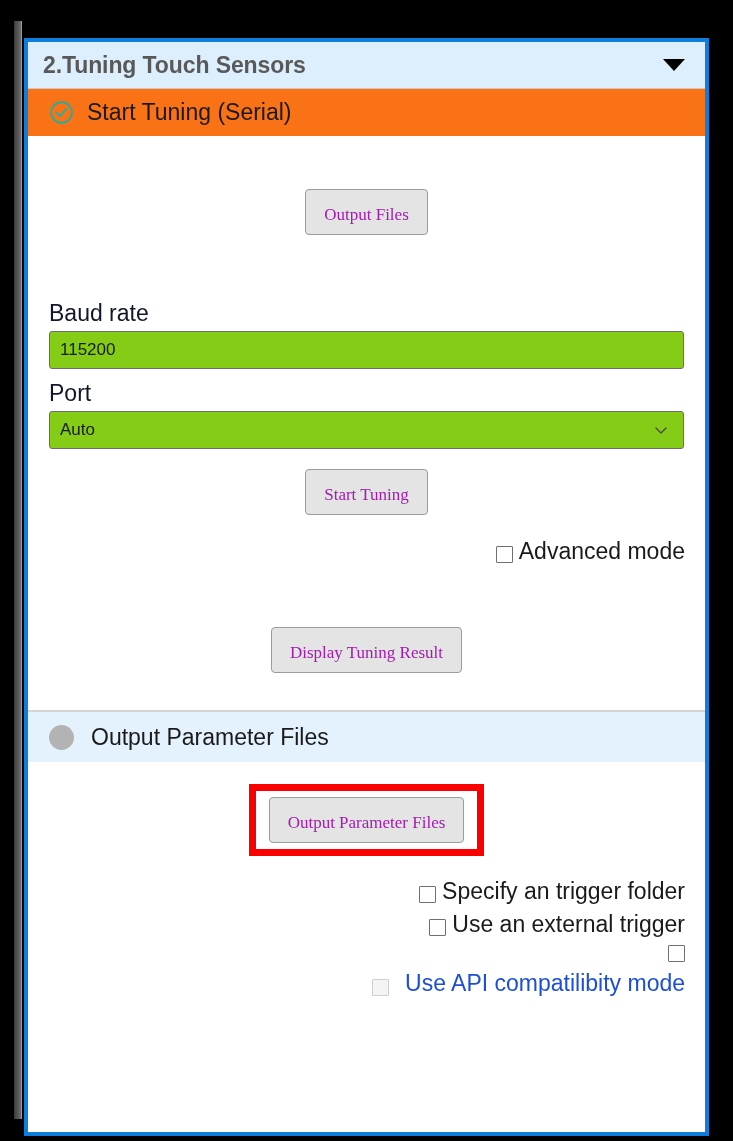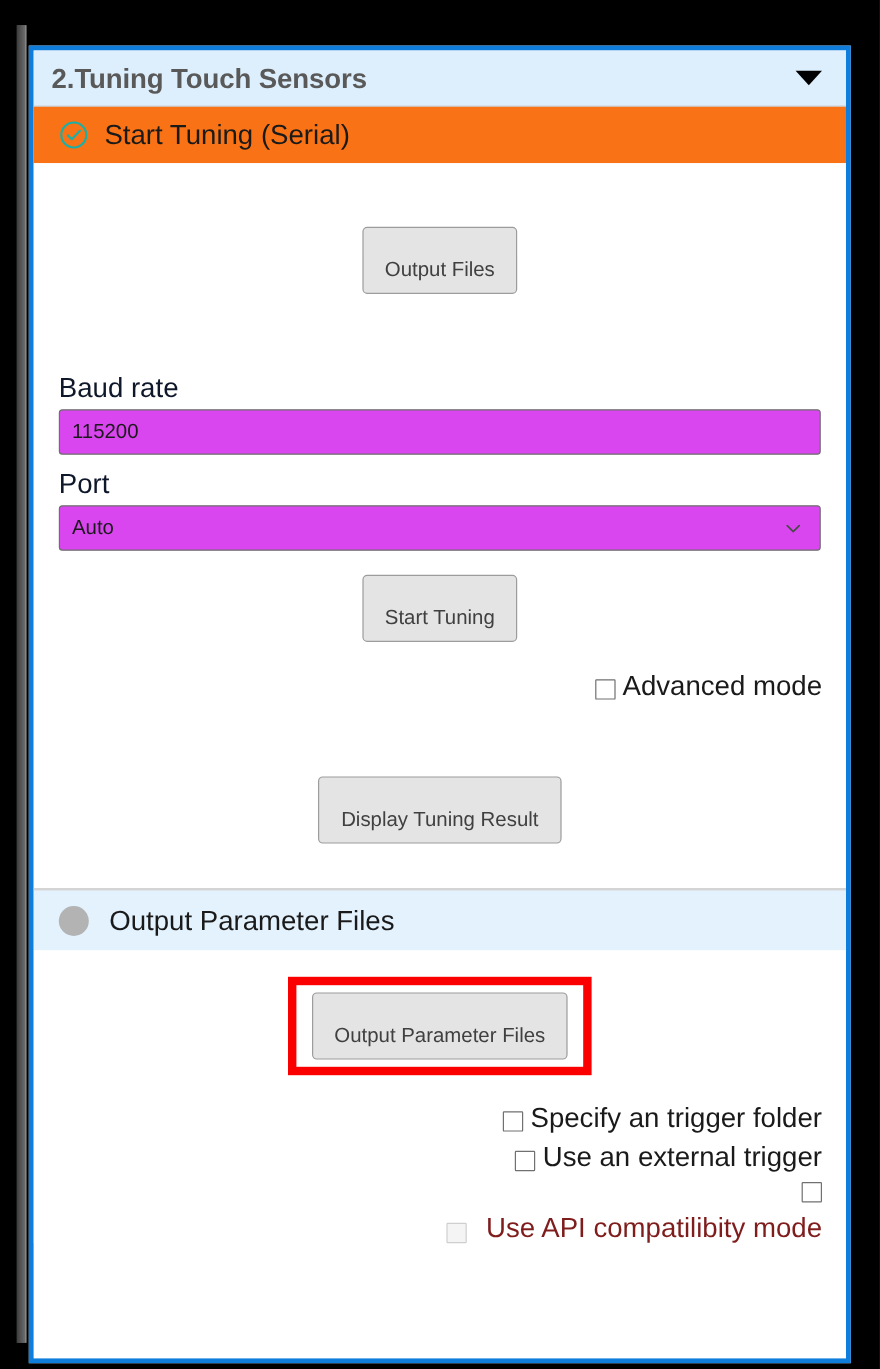--- a/index.html
+++ b/index.html
@@ -129,25 +129,25 @@
     background: #ffffff;
     position: relative;
   }
 
   
   .btn {
     display: inline-block;
     background: #e4e4e4;
     border: 1px solid #9c9c9c;
     border-radius: 4px;
-    color: #404040;
-    font-family: Liberation Sans, sans-serif;
+    color: #a21caf;
+    font-family: Liberation Serif, serif;
     font-size: 17px;
     line-height: 1;
-    padding: 26px 18px 11px;
+    padding: 16px 18px 11px;
     cursor: default;
     white-space: nowrap;
   }
   .btn-row {
     display: flex;
     justify-content: center;
   }
 
   
   .field-label {
@@ -155,21 +155,21 @@
     color: #0f172a;
     padding-left: 21px;
     line-height: 1;
   }
   .field-box {
     margin: 6px 21px 0 21px;
     height: 38px;
     box-sizing: border-box;
     border: 1px solid #6e6e6e;
     border-radius: 3px;
-    background: #d946ef;
+    background: #84cc16;
     display: flex;
     align-items: center;
     padding: 0 10px;
   }
   .field-box .value {
     font-size: 17px;
     color: #1a1a1a;
     flex: 1;
     white-space: nowrap;
     overflow: hidden;
@@ -201,21 +201,21 @@
   .cbox.disabled {
     border-color: #cfcfcf;
     background: #f4f4f4;
   }
   .check-label {
     font-size: 23px;
     color: #1a1a1a;
     margin-left: 6px;
     line-height: 1.05;
   }
-  .check-label.disabled { color: #7f1d1d; margin-left: 16px; }
+  .check-label.disabled { color: #1d4ed8; margin-left: 16px; }
 
   
   .red-highlight {
     display: inline-block;
     border: 7px solid #fb0000;
     padding: 6px 13px;
     background: transparent;
     line-height: 0;
   }
 </style>

